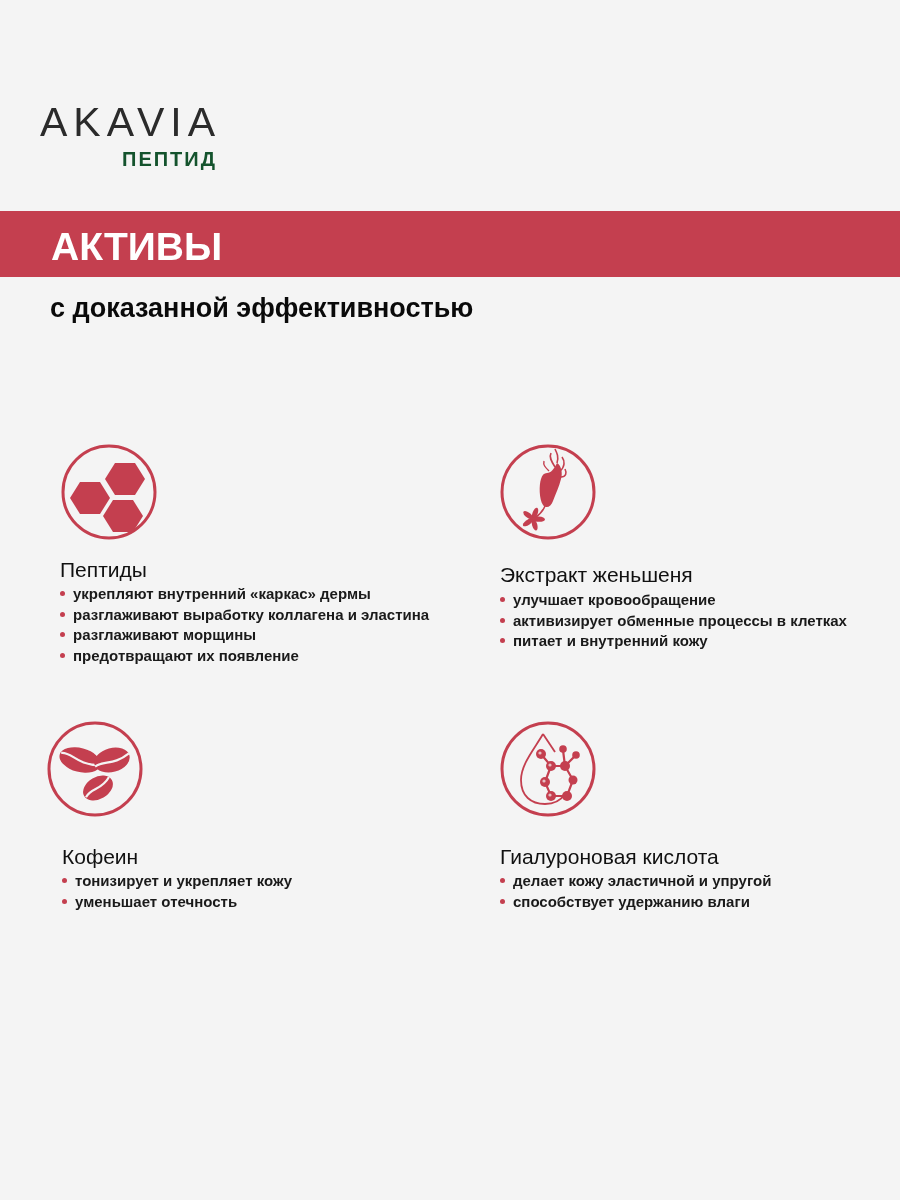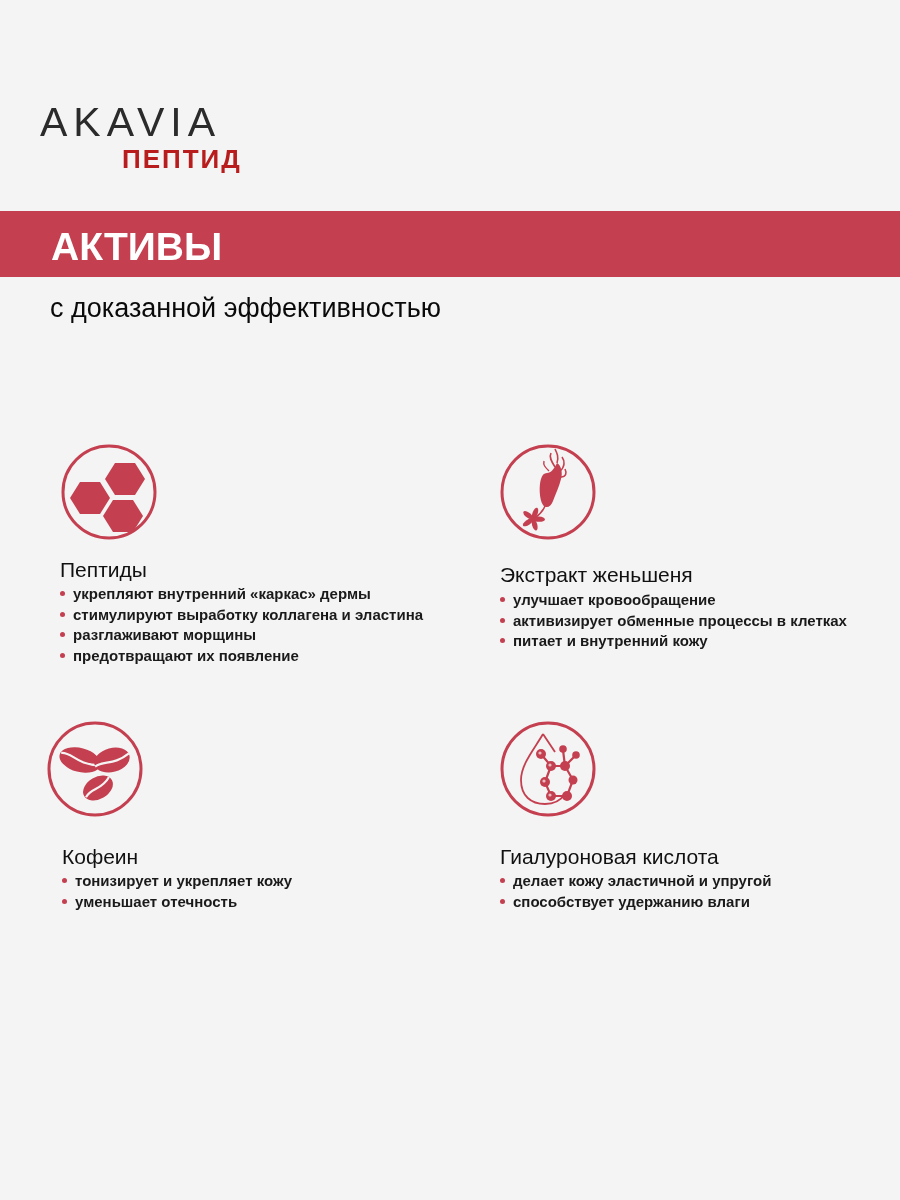--- a/index.html
+++ b/index.html
@@ -10,34 +10,34 @@
     color: #111;
   }
   .logo { position: absolute; left: 40px; top: 98px; width: 190px; }
   .logo-brand {
     position: absolute; left: 0; top: 0;
     font-size: 41px; letter-spacing: 6px; font-weight: 400; color: #2b2b2b;
     line-height: 48px; white-space: nowrap;
   }
   .logo-sub {
     position: absolute; left: 82px; top: 46px;
-    font-size: 26px; font-weight: 700; letter-spacing: 2px; color: #b91c1c;
+    font-size: 20px; font-weight: 700; letter-spacing: 2px; color: #14532d;
     line-height: 30px; white-space: nowrap;
   }
   .banner {
     position: absolute; left: 0; top: 211px; width: 900px; height: 66px;
     background: #c43f4f;
   }
   .banner-title {
     position: absolute; left: 51px; top: 12px;
     font-size: 39px; font-weight: 700; color: #ffffff; line-height: 48px;
   }
   .subtitle {
     position: absolute; left: 50px; top: 288px;
-    font-size: 27px; font-weight: 400; color: #0a0a0a; line-height: 40px; text-align: right;
+    font-size: 27px; font-weight: 700; color: #0a0a0a; line-height: 40px; text-align: right;
   }
   .item { position: absolute; }
   .icon-wrap { position: absolute; width: 98px; height: 98px; }
   .icon-wrap svg { width: 98px; height: 98px; display: block; }
   .item-title {
     position: absolute; font-size: 21px; font-weight: 400; color: #111;
     line-height: 26px; white-space: nowrap;
   }
   .bullets { position: absolute; margin: 0; padding: 0; list-style: none; }
   .bullets li {
@@ -71,21 +71,21 @@
       <polygon points="55,20 75,20 85,36 75,52 55,52 45,36" fill="#c43f4f"></polygon>
 
       <polygon points="20,39 40,39 50,55 40,71 20,71 10,55" fill="#c43f4f"></polygon>
 
       <polygon points="53,57 73,57 83,73 73,89 53,89 43,73" fill="#c43f4f"></polygon>
     </svg>
   </div>
   <div class="item-title" style="left:60px; top:557px;">Пептиды</div>
   <ul class="bullets" style="left:59px; top:584px;">
     <li><span class="dot"></span><span>укрепляют внутренний «каркас» дермы</span></li>
-    <li><span class="dot"></span><span>стимулируют выработку коллагена и эластина</span></li>
+    <li><span class="dot"></span><span>разглаживают выработку коллагена и эластина</span></li>
     <li><span class="dot"></span><span>разглаживают морщины</span></li>
     <li><span class="dot"></span><span>предотвращают их появление</span></li>
   </ul>
 </div>
 
 <div class="item">
   <div class="icon-wrap" style="left:499px; top:443px;">
     <svg viewBox="0 0 98 98">
       <circle cx="49" cy="49" r="46" fill="none" stroke="#c43f4f" stroke-width="3"></circle>
 

